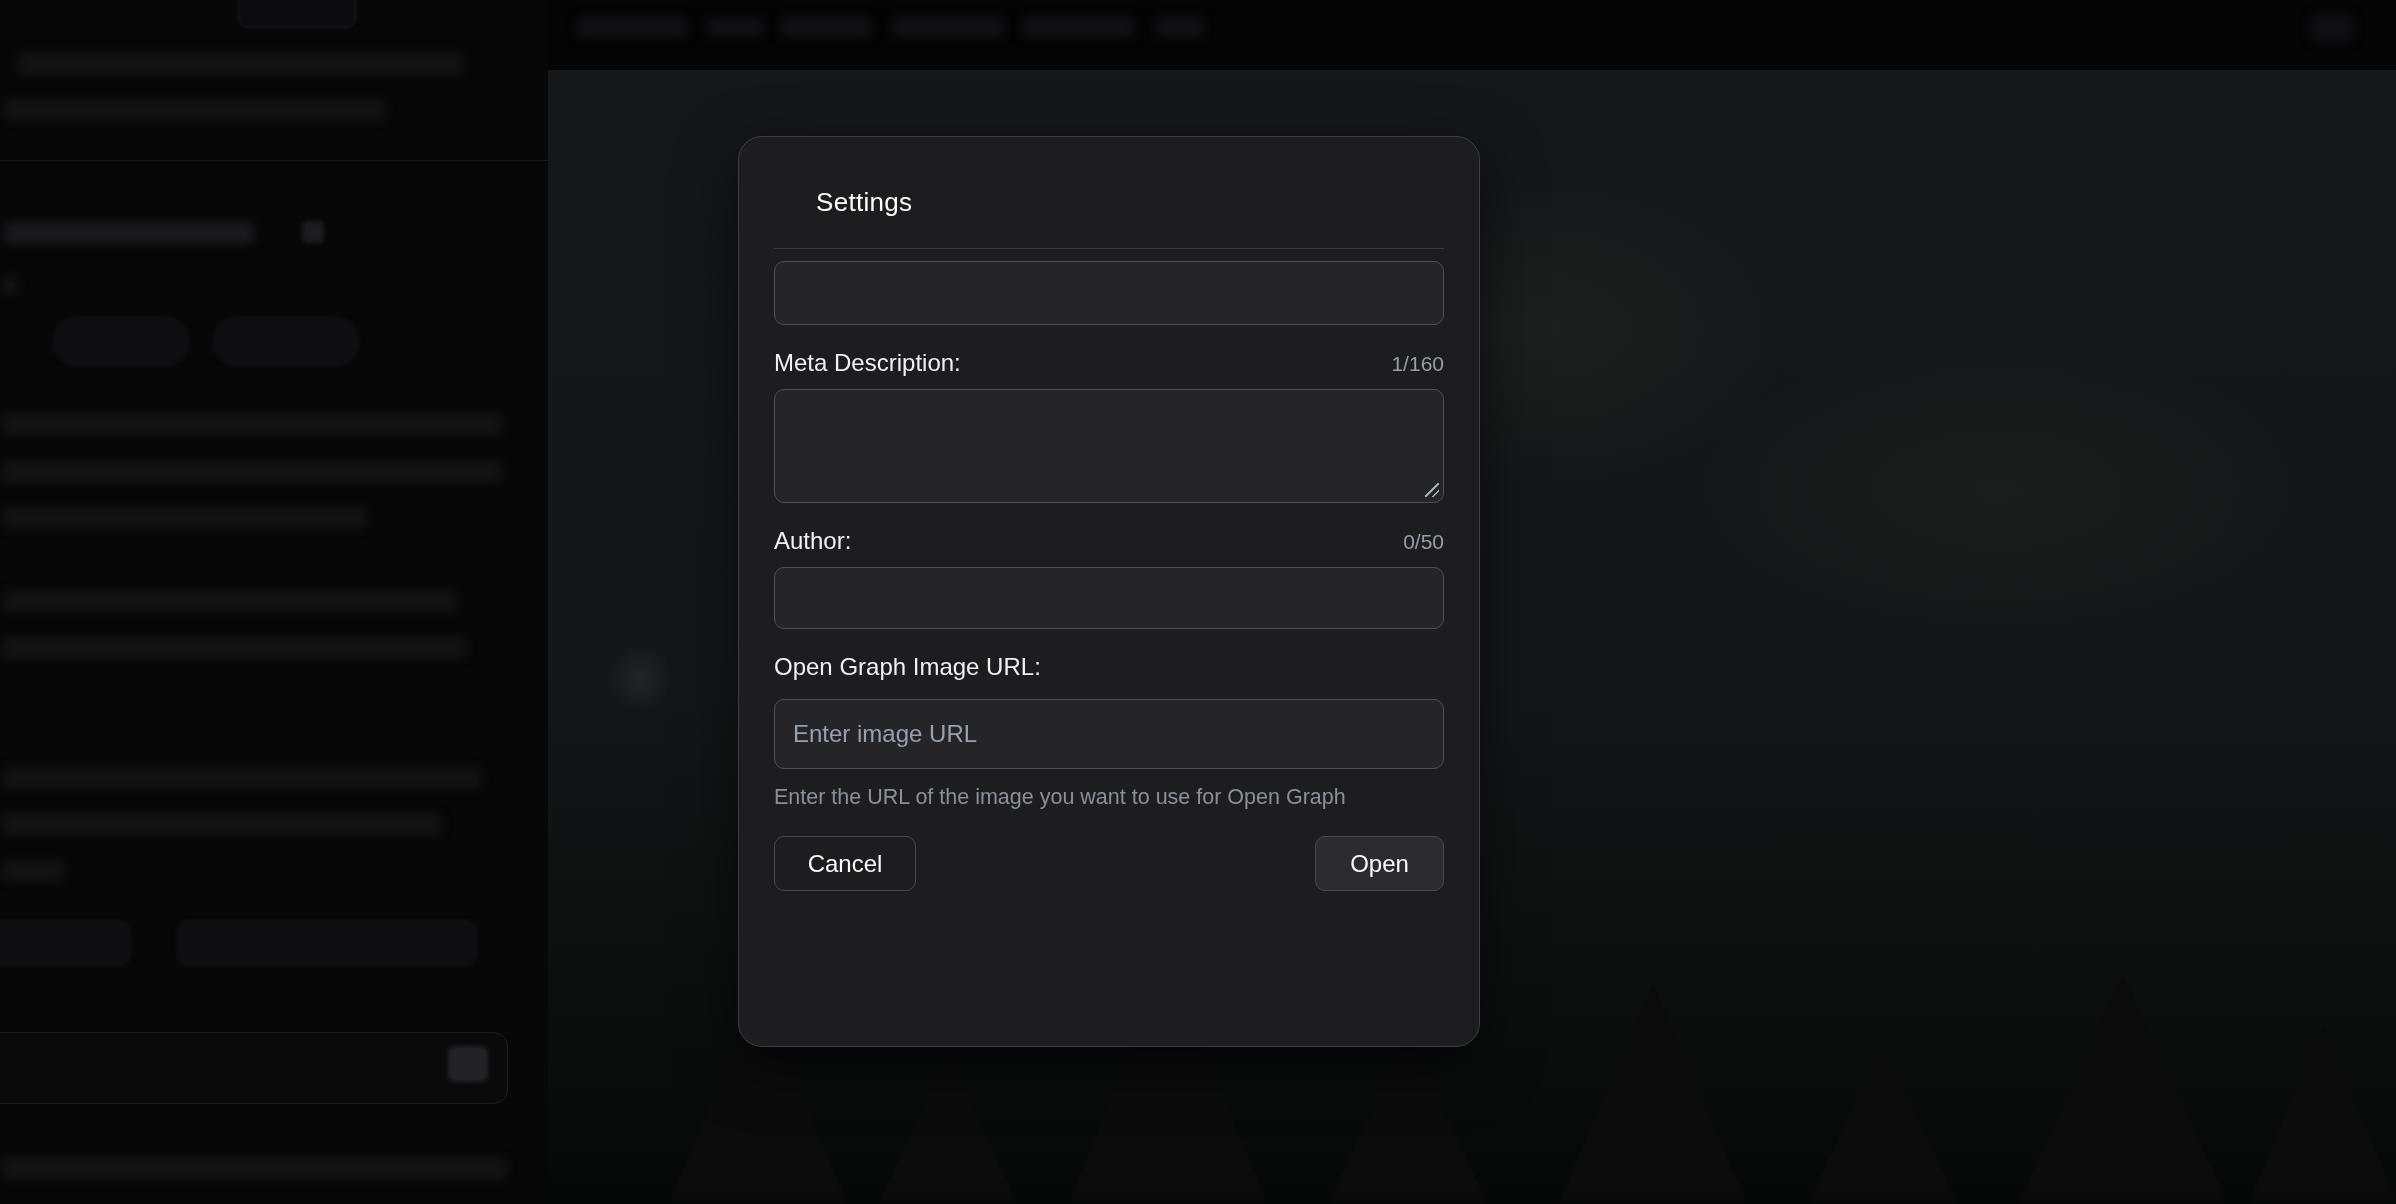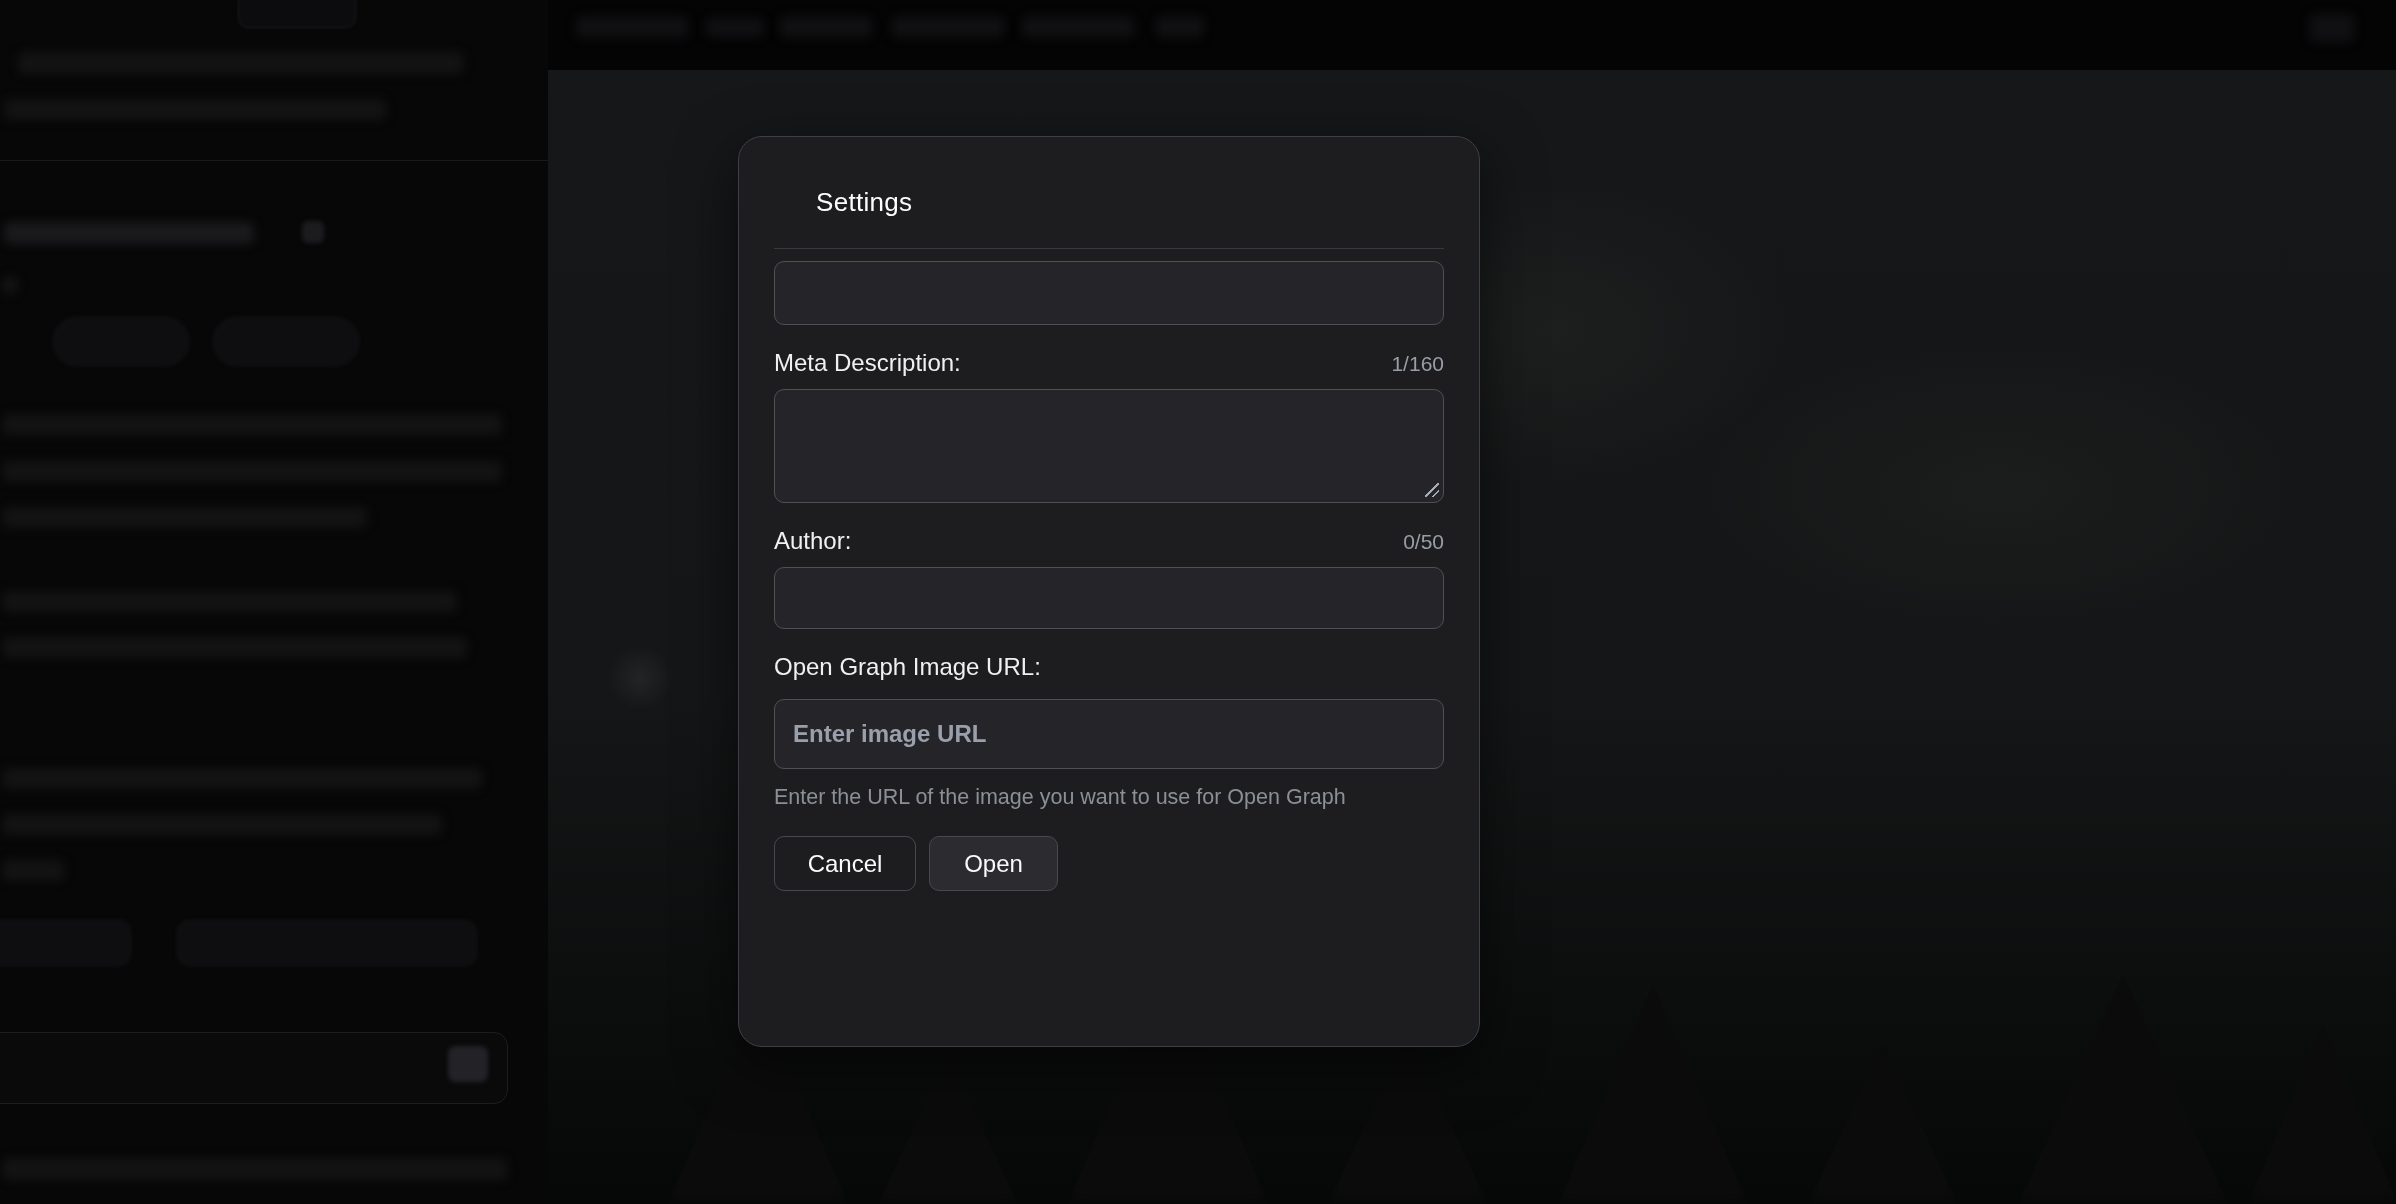--- a/index.html
+++ b/index.html
@@ -65,21 +65,21 @@
     border:1.5px solid #4f4f56;border-radius:10px;color:#ededef;font-size:24px;
     padding:12px 18px;resize:none;font-family:"Liberation Sans",sans-serif;outline:none;
   }
   .resize-handle{
     position:absolute;right:5px;bottom:6px;width:14px;height:14px;pointer-events:none;
     background:
       linear-gradient(135deg, transparent 46%, #a7abb3 46%, #a7abb3 54%, transparent 54%),
       linear-gradient(135deg, transparent 72%, #a7abb3 72%, #a7abb3 80%, transparent 80%);
   }
   .helper-text{font-size:21.5px;color:#8b9097;margin-top:16px;}
-  .button-row{display:flex;justify-content:flex-start;gap:13px;margin-top:26px;}
+  .button-row{display:flex;justify-content:space-between;gap:13px;margin-top:26px;}
   .btn{
     height:55px;border-radius:10px;border:1px solid #48484e;font-size:24px;color:#fafafa;
     font-family:"Liberation Sans",sans-serif;display:flex;align-items:center;justify-content:center;
     cursor:pointer;background:#1d1d20;
   }
   .btn-cancel{width:142px;}
   .btn-apply{width:129px;background:#2b2b30;}
 </style>
 </head>
 <body>
@@ -149,21 +149,21 @@
 
     <div class="field-row gap">
       <span class="field-label">Author:</span>
       <span class="field-counter">0/50</span>
     </div>
     <input class="text-input h62" type="text" value="" style="">
 
     <div class="field-row gap">
       <span class="field-label">Open Graph Image URL:</span>
     </div>
-    <input class="text-input h70" style="margin-top: 18px; font-weight: bold;" type="text" placeholder="Enter image URL">
+    <input class="text-input h70" style="margin-top: 18px;" type="text" placeholder="Enter image URL">
     <div class="helper-text">Enter the URL of the image you want to use for Open Graph</div>
 
     <div class="button-row">
       <button class="btn btn-cancel">Cancel</button>
       <button class="btn btn-apply">Open</button>
     </div>
   </div>
 
 </div>
 

